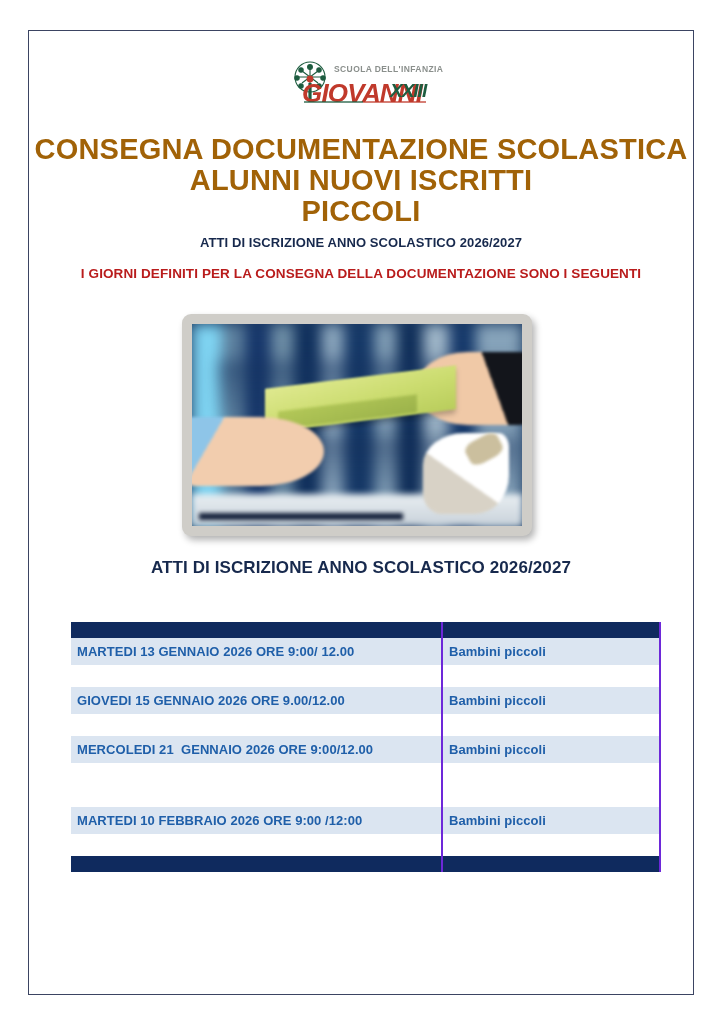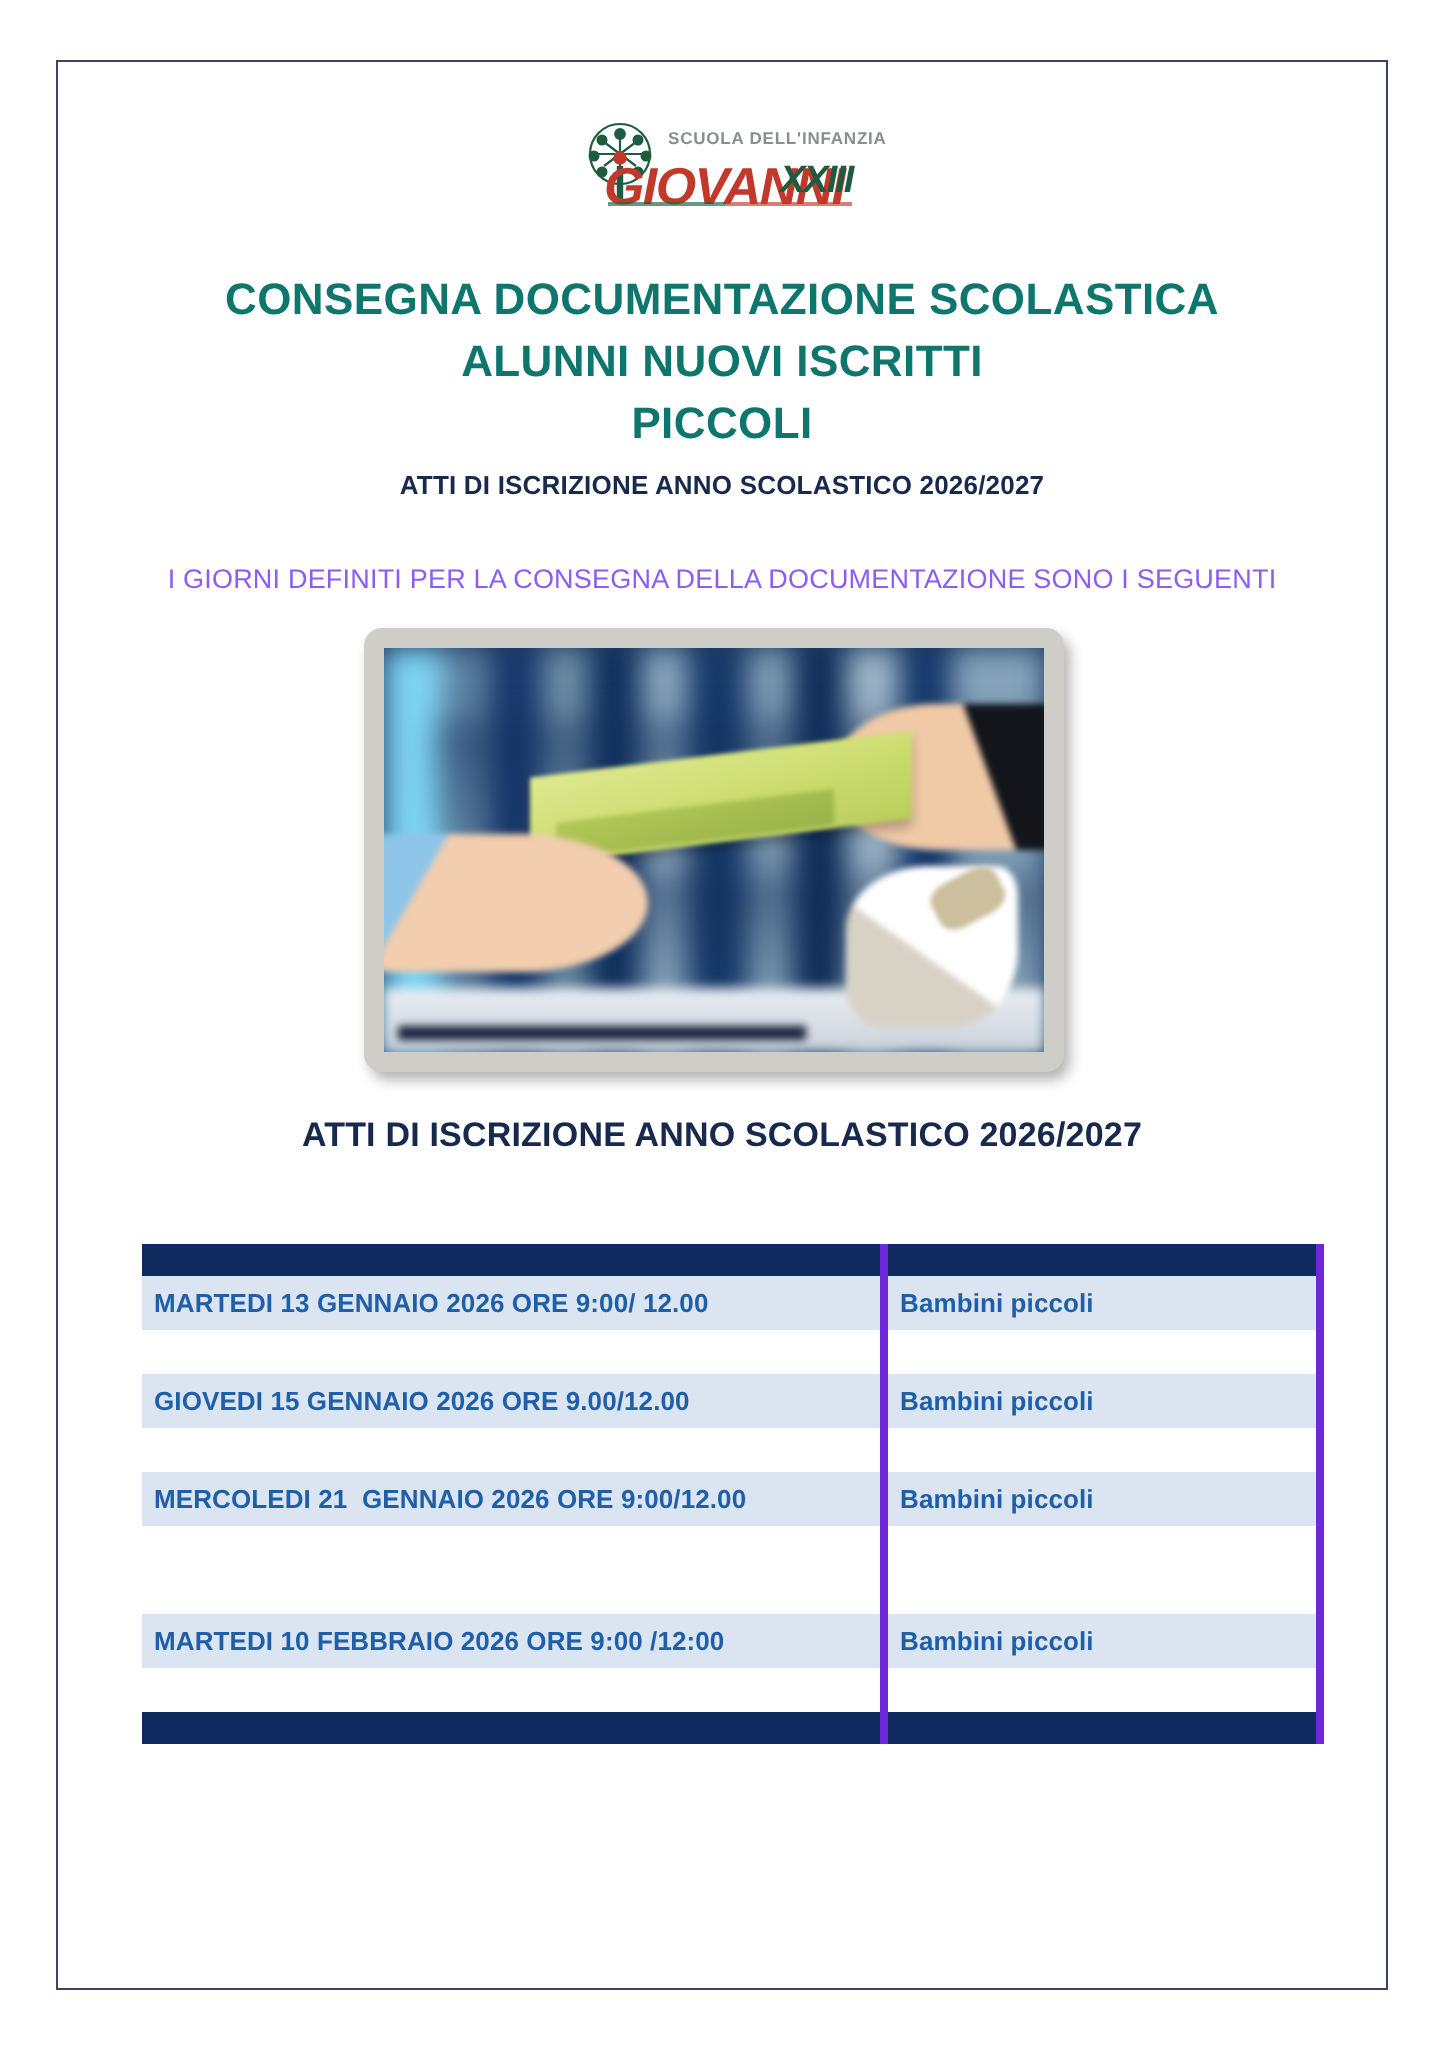--- a/index.html
+++ b/index.html
@@ -93,41 +93,41 @@
   }
 
   
   .titles {
     position: absolute;
     left: 0; right: 0;
     top: 103px;
     text-align: center;
   }
   .title-line {
-    color: #0f766e;
-    font-weight: bold;
-    font-size: 22px;
+    color: #a16207;
+    font-weight: bold;
+    font-size: 29px;
     line-height: 31px;
     letter-spacing: 0.2px;
     white-space: nowrap;
   }
   .subtitle-1 {
     color: #17294d;
     font-weight: bold;
     font-size: 13px;
     line-height: 24px;
     margin-top: 4px;
     letter-spacing: 0.1px;
   }
   .subtitle-2 {
-    color: #8b5cf6;
-    font-weight: normal;
+    color: #b91c1c;
+    font-weight: bold;
     font-size: 13.5px;
     line-height: 22px;
-    margin-top: 24px;
+    margin-top: 8px;
     letter-spacing: 0.1px;
   }
 
   
   .photo-wrap {
     position: absolute;
     left: 153px;
     top: 283px;
     width: 350px;
     height: 222px;
@@ -284,21 +284,21 @@
     border-collapse: collapse;
     table-layout: fixed;
   }
   table.schedule col.c1 { width: 372px; }
   table.schedule col.c2 { width: 218px; }
 
   table.schedule td {
     padding: 0;
     vertical-align: middle;
     border-left: 2px solid #ffffff;
-    border-right: 4px solid #6d28d9;
+    border-right: 2px solid #6d28d9;
     margin-top: 16px;
   }
   tr.band td {
     height: 16px;
     background: #0f2a5e;
   }
   tr.data td {
     height: 27px;
     background: #dbe5f1;
     color: #1f5fa9;

